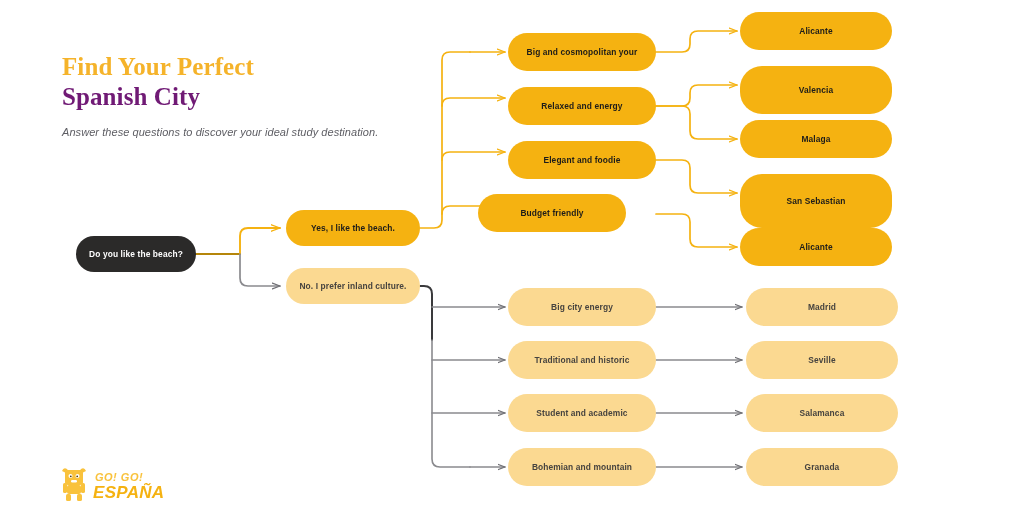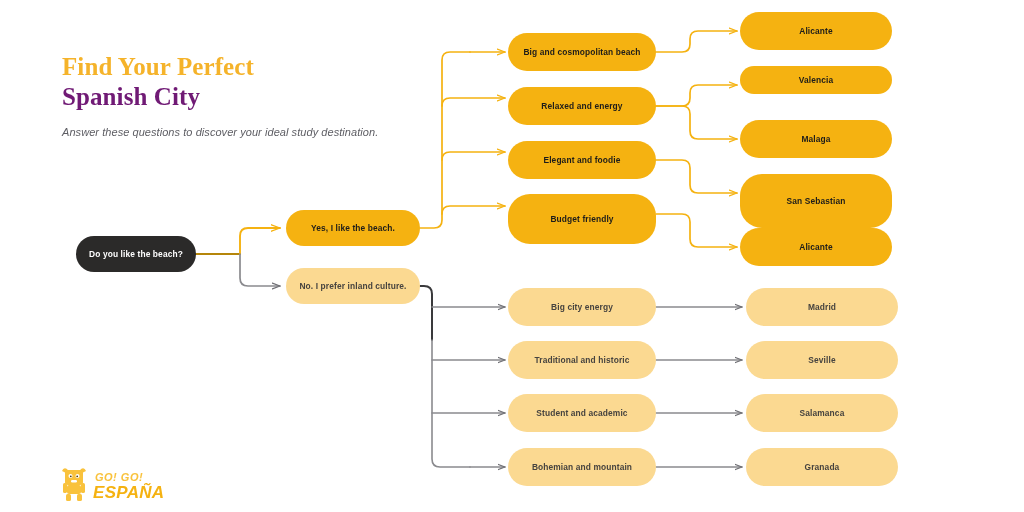--- a/index.html
+++ b/index.html
@@ -161,39 +161,39 @@
   <h1 class="title-line2">Spanish City</h1>
   <p class="subtitle">Answer these questions to discover your ideal study destination.</p>
 </div>
 
 <div class="node node-root" style="left:76px; top:236px; width:120px; height:36px;">Do you like the beach?</div>
 
 <div class="node node-amber" style="left:286px; top:210px; width:134px; height:36px;">Yes, I like the beach.</div>
 
 <div class="node node-amber-light" style="left:286px; top:268px; width:134px; height:36px;">No. I prefer inland culture.</div>
 
-<div class="node node-amber" style="left:508px; top:33px; width:148px; height:38px;">Big and cosmopolitan beach</div>
+<div class="node node-amber" style="left:508px; top:33px; width:148px; height:38px;">Big and cosmopolitan your</div>
 
 <div class="node node-amber" style="left:508px; top:87px; width:148px; height:38px;">Relaxed and energy</div>
 
 <div class="node node-amber" style="left:508px; top:141px; width:148px; height:38px;">Elegant and foodie</div>
 
-<div class="node node-amber" style="left:508px; top:194px; width:148px; height:50px;">Budget friendly</div>
+<div class="node node-amber" style="left:478px; top:194px; width:148px; height:38px;">Budget friendly</div>
 
 <div class="node node-amber-light" style="left:508px; top:288px; width:148px; height:38px;">Big city energy</div>
 
 <div class="node node-amber-light" style="left:508px; top:341px; width:148px; height:38px;">Traditional and historic</div>
 
 <div class="node node-amber-light" style="left:508px; top:394px; width:148px; height:38px;">Student and academic</div>
 
 <div class="node node-amber-light" style="left:508px; top:448px; width:148px; height:38px;">Bohemian and mountain</div>
 
 <div class="node node-amber" style="left:740px; top:12px; width:152px; height:38px;">Alicante</div>
 
-<div class="node node-amber" style="left:740px; top:66px; width:152px; height:28px;">Valencia</div>
+<div class="node node-amber" style="left:740px; top:66px; width:152px; height:48px;">Valencia</div>
 
 <div class="node node-amber" style="left:740px; top:120px; width:152px; height:38px;">Malaga</div>
 
 <div class="node node-amber" style="left:740px; top:174px; width:152px; height:54px;">San Sebastian</div>
 
 <div class="node node-amber" style="left:740px; top:228px; width:152px; height:38px;">Alicante</div>
 
 <div class="node node-amber-light" style="left:746px; top:288px; width:152px; height:38px;">Madrid</div>
 
 <div class="node node-amber-light" style="left:746px; top:341px; width:152px; height:38px;">Seville</div>

